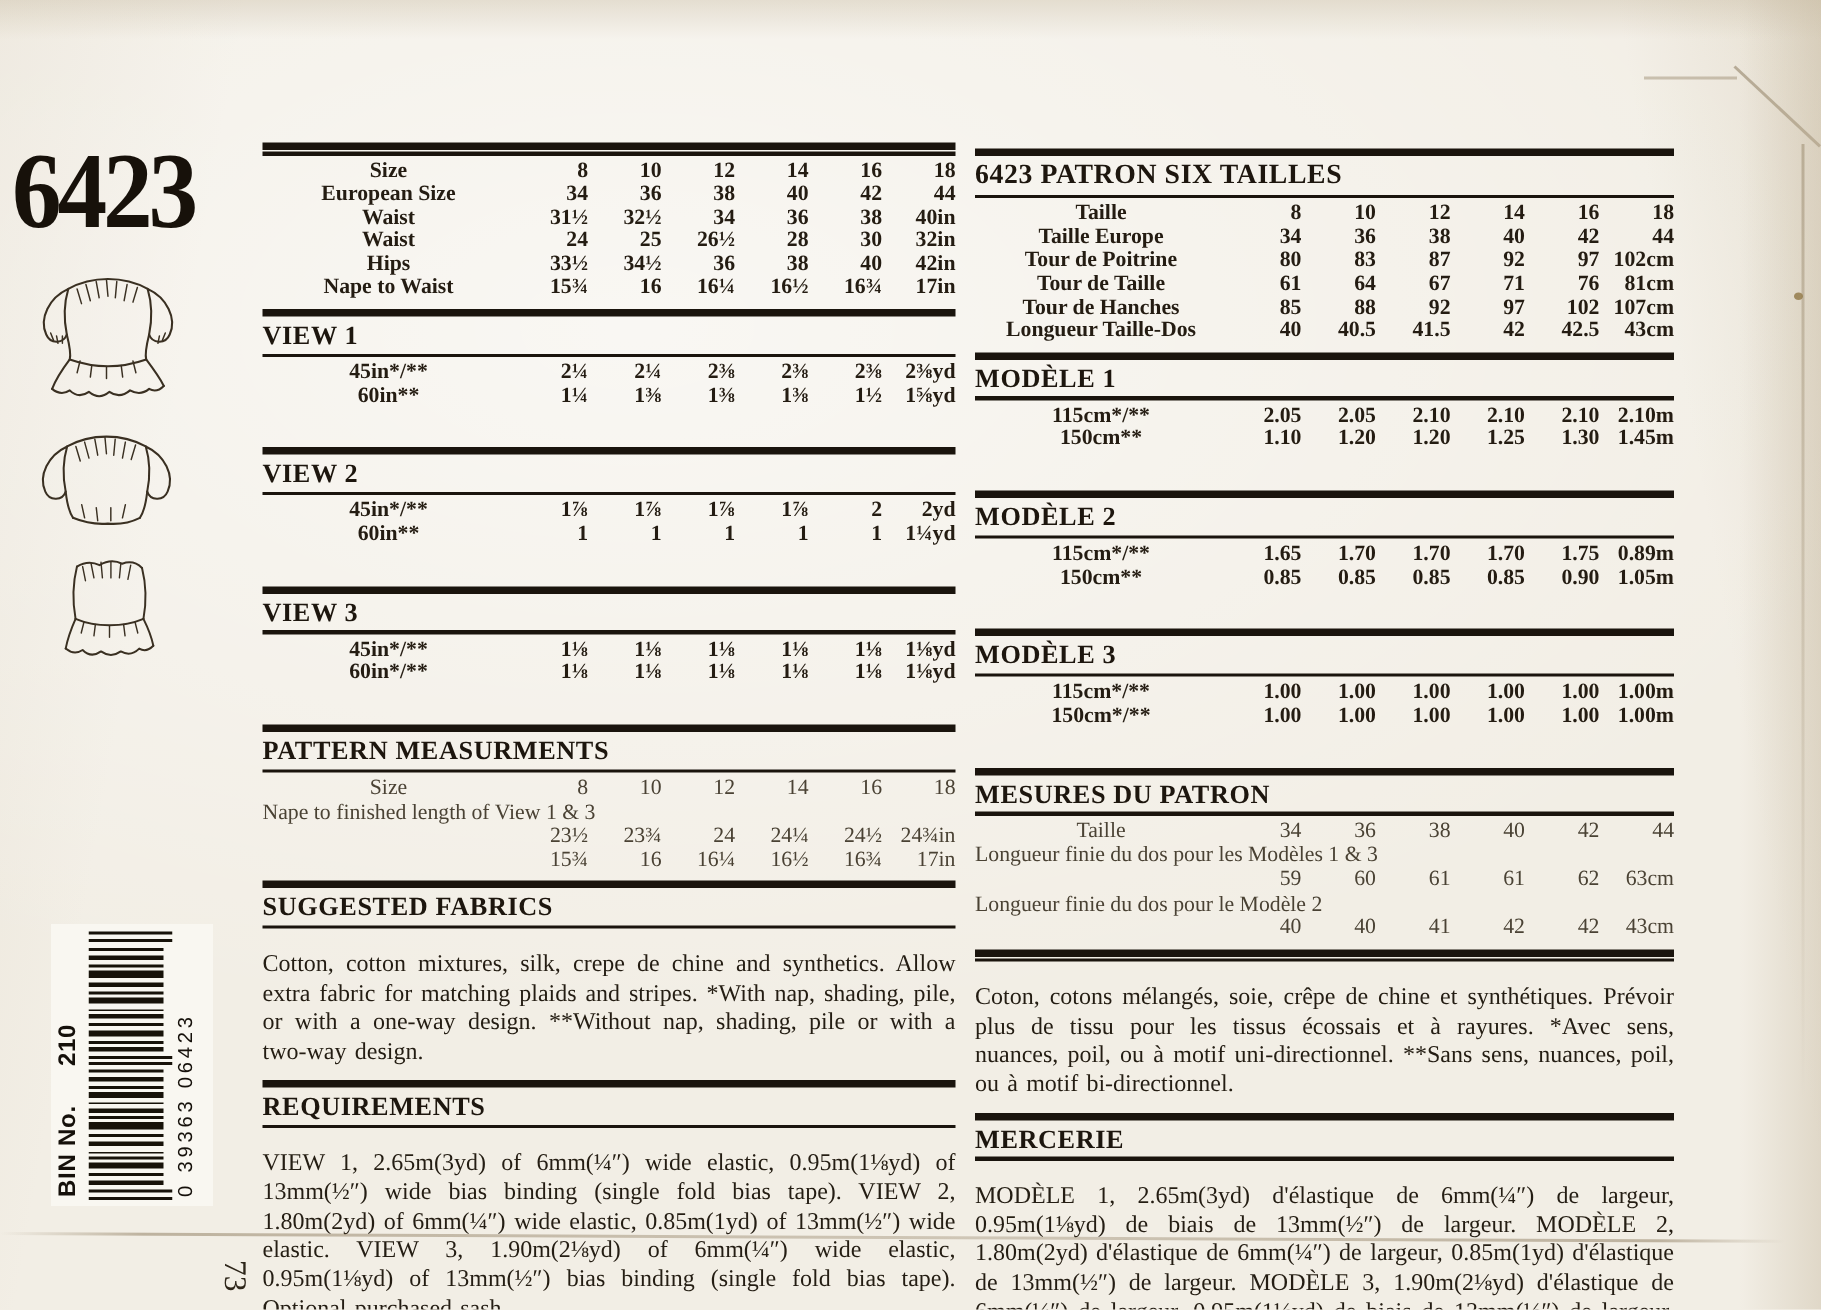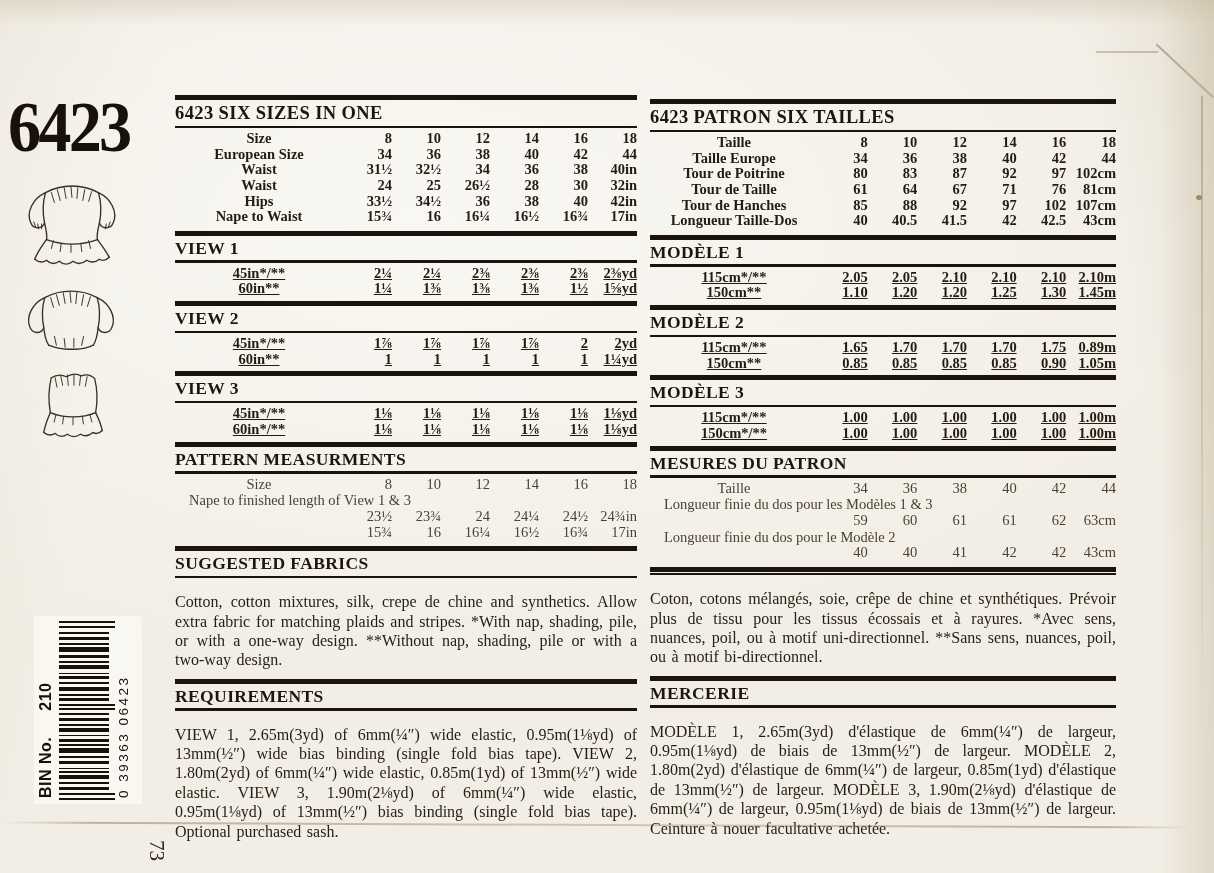--- a/index.html
+++ b/index.html
@@ -63,25 +63,25 @@
   .bar{height:5px;background:#1a140d;}
   .rule{height:2.5px;background:#1a140d;margin:1px 0 2px;}
   h2{
     font-size:17.5px;font-weight:700;margin:3px 0 2px;line-height:1.12;
     letter-spacing:.4px;color:#1b1048;color:#1d160e;
   }
   h2.big{font-size:18.5px;}
   .rows{padding:1px 0 6px;font-size:14.5px;line-height:15.6px;}
   .rows.heavy{font-weight:700;color:#241c12;}
   .rows.light{font-weight:400;color:#4a4234;}
-  .rows.pad{padding-bottom:4px;text-decoration:underline;}
+  .rows.pad{padding-bottom:26px;}
   .trow{display:grid;grid-template-columns:168px repeat(6,1fr);}
   .tl{text-align:center;}
   .tv{text-align:right;}
-  .row-label-full{margin-top:1px;margin-left:14px;}
+  .row-label-full{margin-top:1px;}
   p.body-text{
     margin:14px 0 9px;font-size:16px;line-height:1.21;text-align:justify;
     color:#241d13;word-spacing:1.5px;
   }
 
   
   .crease{position:absolute;pointer-events:none;}
   .crease-bottom{
     left:0;top:824px;width:1190px;height:2px;
     background:linear-gradient(to right, rgba(255,255,255,0), rgba(126,106,74,.45) 8%, rgba(126,106,74,.3) 55%, rgba(126,106,74,.45) 93%, rgba(255,255,255,0));
@@ -209,21 +209,20 @@
       </svg>
       <div class="barcode-digits">0 39363 06423</div>
     </div>
   </div>
 
   <div class="page-number">73</div>
 
   <div class="col col-en">
     <section>
       <div class="bar"></div>
-      <h2 class="big">6423 SIX SIZES IN ONE</h2>
       <div class="rule"></div>
       <div class="rows heavy">
           <div class="trow">
             <span class="tl">Size</span>
             <span class="tv">8</span>
             <span class="tv">10</span>
             <span class="tv">12</span>
             <span class="tv">14</span>
             <span class="tv">16</span>
             <span class="tv">18</span>

